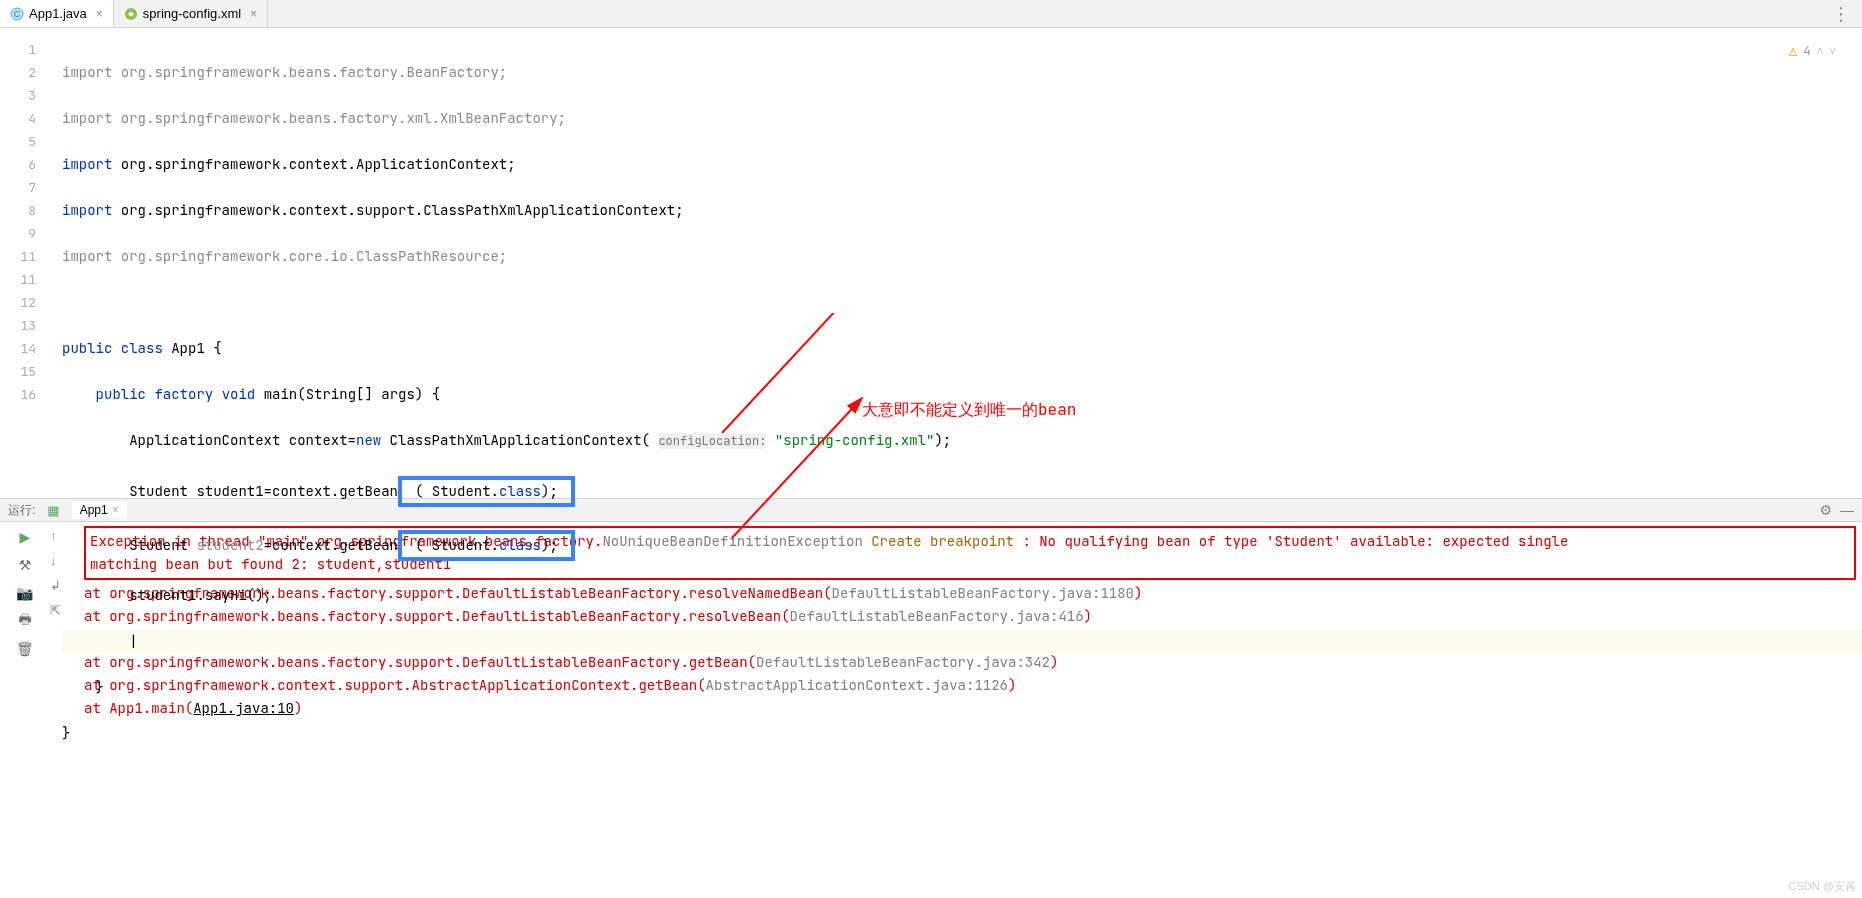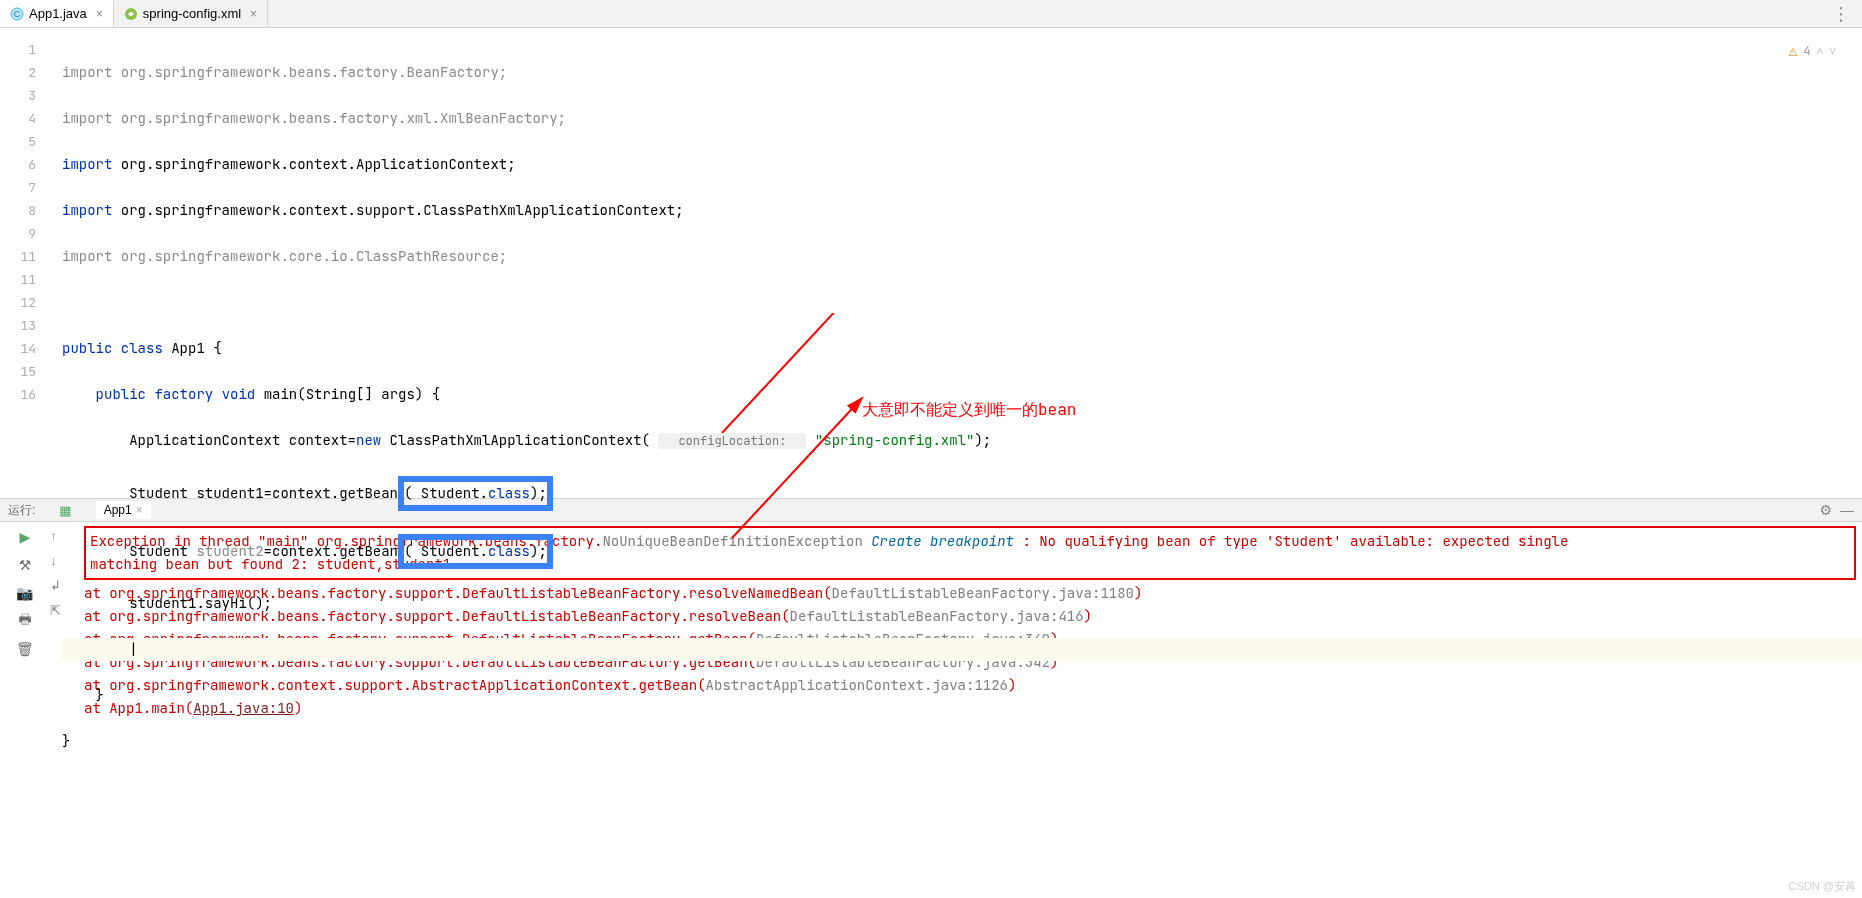--- a/index.html
+++ b/index.html
@@ -10,42 +10,42 @@
 .tab-icon { width: 14px; height: 14px; display: inline-block; }
 .tab-close { color: #888; font-size: 12px; margin-left: 4px; }
 .more-icon { margin-left: auto; padding: 0 10px; color: #888; font-size: 18px; letter-spacing: 2px; }
 .editor-area { display: flex; height: 470px; }
 .gutter { width: 42px; background: #fff; border-right: 0; text-align: right; padding-right: 6px; font-family: "JetBrains Mono", Consolas, monospace; font-size: 13px; color: #adadad; line-height: 23px; padding-top: 10px; }
 .gutter .line { height: 23px; position: relative; }
 .code { flex: 1; font-family: "JetBrains Mono", Consolas, monospace; font-size: 14px; line-height: 23px; padding: 10px 0 0 20px; position: relative; white-space: pre; }
 .kw { color: #0033b3; }
 .st { color: #067d17; }
 .gray { color: #8c8c8c; }
-.param-hint { color: #787878; background: #f0f0f0; border-radius: 4px; padding: 0 20px; font-size: 12px; }
-.red-box { border: 6px solid #3b82f6; display: inline-block; padding: 0 0; }
+.param-hint { color: #787878; background: #f0f0f0; border-radius: 4px; padding: 0 0; font-size: 12px; }
+.red-box { border: 4px solid #3b82f6; display: inline-block; padding: 0 13px; }
 .cursor-line { background: #fcfaed; }
 .annotation { position: absolute; color: #ff0000; font-size: 16px; top: 370px; left: 820px; }
 .warn-badge { position: absolute; top: 12px; right: 26px; display: flex; align-items: center; gap: 6px; }
 .warn-tri { color: #e2a53a; font-size: 14px; }
 .warn-count { color: #999; font-size: 12px; }
 .warn-nav { color: #aaa; font-size: 12px; }
-.splitter { height: 24px; background: #f2f2f2; border-top: 1px solid #d4d4d4; border-bottom: 1px solid #d4d4d4; display: flex; align-items: center; padding: 0 8px; gap: 24px; }
+.splitter { height: 24px; background: #f2f2f2; border-top: 1px solid #d4d4d4; border-bottom: 1px solid #d4d4d4; display: flex; align-items: center; padding: 0 8px; gap: 12px; }
 .run-label { color: #666; font-size: 12px; }
 .run-tab { background: #fff; padding: 2px 8px; border: 0; display: flex; align-items: center; gap: 4px; font-size: 12px; }
 .gear-right { margin-left: auto; display: flex; gap: 8px; color: #888; font-size: 14px; }
 .console-wrap { display: flex; height: 376px; }
 .tool-col { width: 50px; background: #fff; border-right: 0; display: flex; flex-direction: column; align-items: center; padding-top: 6px; gap: 10px; }
 .tool-col .tb { width: 18px; height: 18px; color: #6e6e6e; display: flex; align-items: center; justify-content: center; font-size: 14px; }
 .tool-icons-right { width: 28px; display: flex; flex-direction: column; gap: 10px; padding-top: 6px; }
 .console { flex: 1; font-family: "JetBrains Mono", Consolas, monospace; font-size: 14px; line-height: 23px; padding: 4px 6px; overflow: hidden; }
 .exc-box { border: 2px solid #e60000; padding: 2px 4px; margin-bottom: 2px; }
 .exc-red { color: #cc0000; }
 .link-u { color: #808080; }
-.bp-hint { color: #0369a1; font-style: italic; }
-.link-blue { color: #7f1d1d; text-decoration: underline; margin-top: 8px; }
+.bp-hint { color: #a16207; }
+.link-blue { color: #000000; text-decoration: underline; margin-top: 8px; }
 .exit-msg { color: #111; margin-top: 20px; }
 .watermark { position: absolute; bottom: 4px; right: 6px; color: #cfcfcf; font-size: 11px; }
 svg.arrow { position: absolute; pointer-events: none; }
 </style>
 </head>
 <body>
 
 <div class="tabs-bar">
   <div class="tab active">
     <span class="tab-icon">

